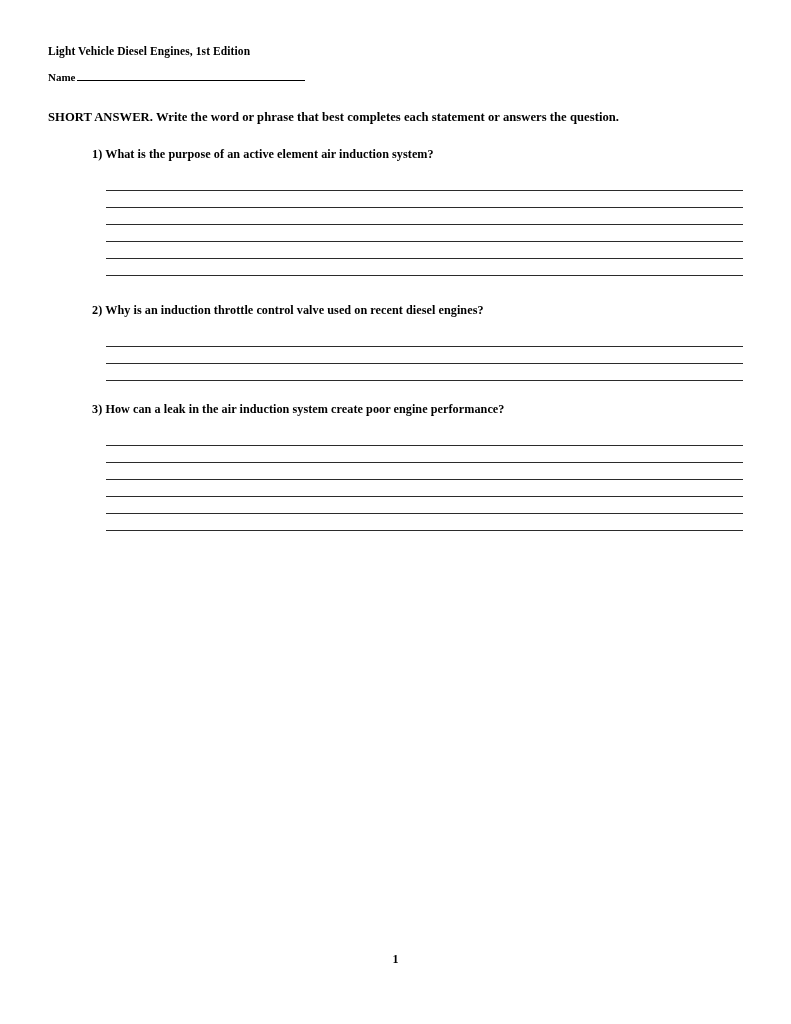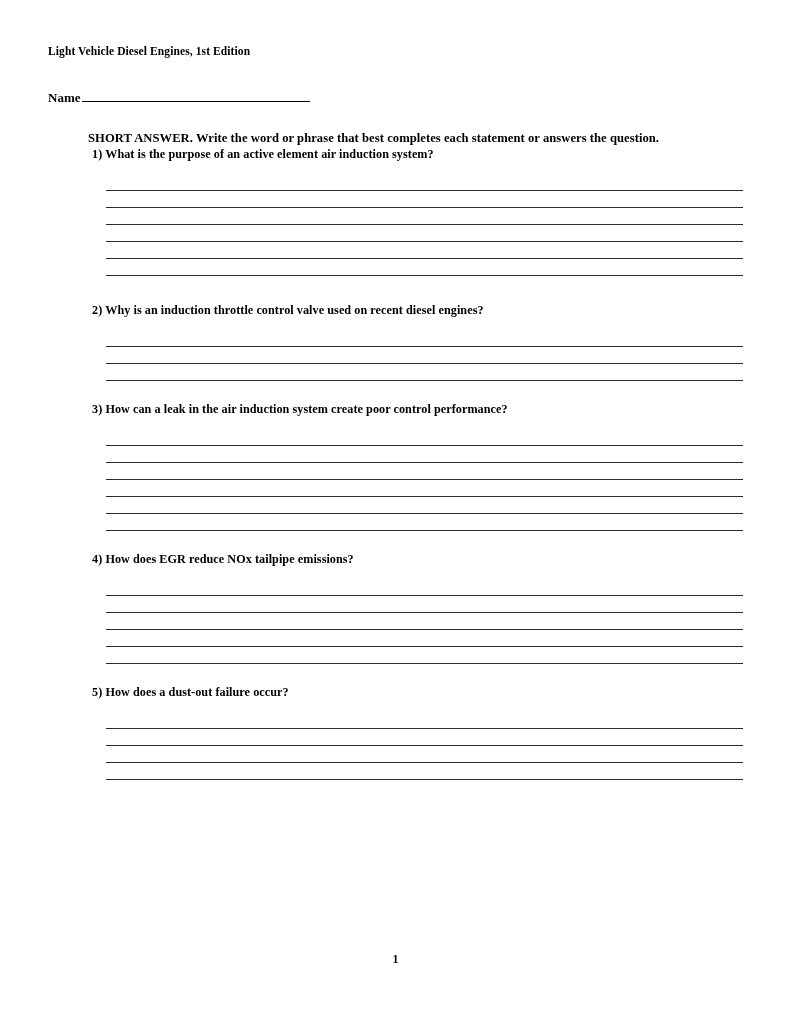--- a/index.html
+++ b/index.html
@@ -25,42 +25,42 @@
     top: 44px;
     width: 695px;
   }
   .header-line {
     font-size: 11.5px;
     font-weight: bold;
     letter-spacing: 0.1px;
     line-height: 15px;
   }
   .name-row {
-    margin-top: 32px;
-    font-size: 13px;
+    margin-top: 11px;
+    font-size: 11px;
     font-weight: bold;
     line-height: 14px;
     white-space: nowrap;
   }
   .name-rule {
     display: inline-block;
     width: 228px;
     border-bottom: 1px solid #000;
     height: 9px;
     margin-left: 1px;
     vertical-align: baseline;
   }
   .instruction {
     margin-top: 26px;
     font-size: 12.6px;
     font-weight: bold;
     letter-spacing: 0.05px;
-    margin-left: 40px;
   }
   .questions {
+    margin-top: 21px;
   }
   .qblock {
     position: relative;
   }
   .qtext {
     font-size: 12.2px;
     font-weight: bold;
     margin-left: 44px;
     line-height: 16px;
     letter-spacing: 0.05px;
@@ -129,60 +129,35 @@
           <div class="aline"></div>
           <div class="aline"></div>
         </div>
       </div>
 
       <div class="gap-sm"></div>
 
       <div class="qblock">
         <div class="qtext">
           <span>3)</span>
-          <span>How can a leak in the air induction system create poor control performance?</span>
+          <span>How can a leak in the air induction system create poor engine performance?</span>
         </div>
         <div class="answer-lines">
           <div class="aline"></div>
           <div class="aline"></div>
           <div class="aline"></div>
           <div class="aline"></div>
           <div class="aline"></div>
           <div class="aline"></div>
         </div>
       </div>
 
       <div class="gap-sm"></div>
 
-      <div class="qblock">
-        <div class="qtext">
-          <span>4)</span>
-          <span>How does EGR reduce NOx tailpipe emissions?</span>
-        </div>
-        <div class="answer-lines">
-          <div class="aline"></div>
-          <div class="aline"></div>
-          <div class="aline"></div>
-          <div class="aline"></div>
-          <div class="aline"></div>
-        </div>
-      </div>
 
       <div class="gap-sm"></div>
 
-      <div class="qblock">
-        <div class="qtext">
-          <span>5)</span>
-          <span>How does a dust-out failure occur?</span>
-        </div>
-        <div class="answer-lines">
-          <div class="aline"></div>
-          <div class="aline"></div>
-          <div class="aline"></div>
-          <div class="aline"></div>
-        </div>
-      </div>
 
     </div>
   </div>
 
   <div class="page-number">1</div>
 </div>
 
 </body></html>

